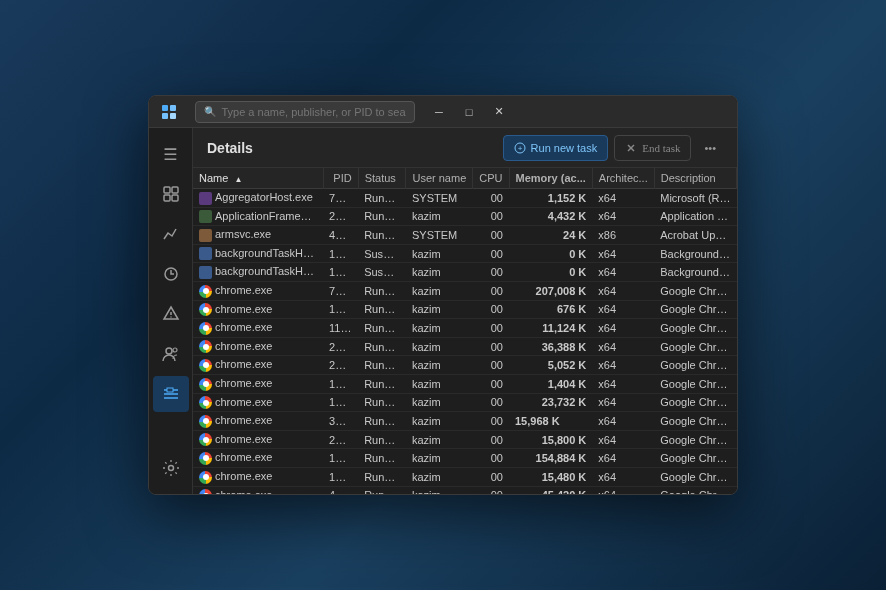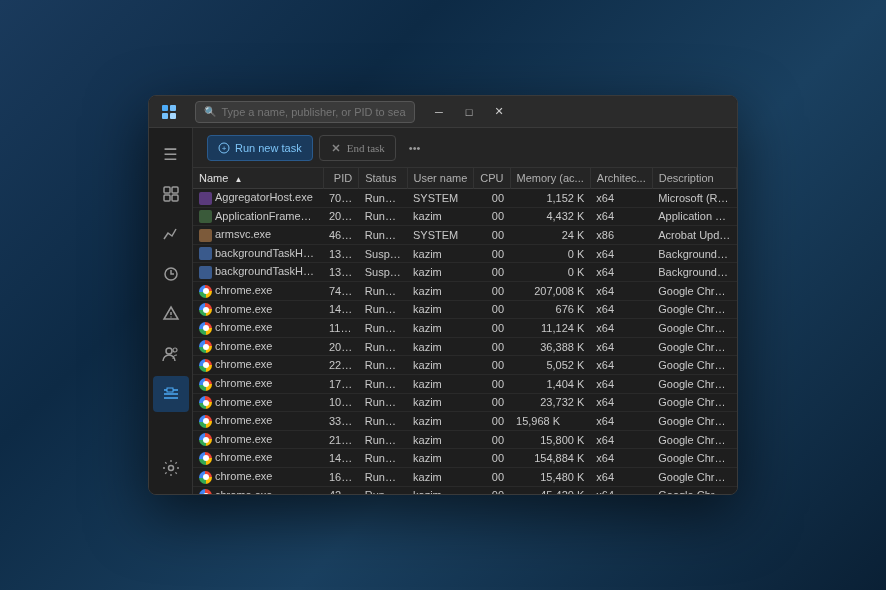--- a/index.html
+++ b/index.html
@@ -210,21 +210,21 @@
       overflow: hidden;
       text-overflow: ellipsis;
       max-width: 0;
     }
     td:nth-child(1) { max-width: 130px; }
     .col-name { width: 130px; }
     .col-pid { width: 48px; text-align: right; }
     .col-status { width: 60px; }
     .col-user { width: 55px; }
     .col-cpu { width: 30px; text-align: right; }
-    .col-mem { width: 70px; text-align: right; }
+    .col-mem { width: 70px; text-align: right; font-weight: bold; }
     .col-arch { width: 35px; }
     .col-desc { width: 130px; }
   </style>
 </head>
 <body>
 
 <div class="window">
 
   <div class="title-bar">
     <div class="title-bar-icon">
@@ -296,20 +296,21 @@
       <div class="sidebar-item">
         <svg width="18" height="18" viewBox="0 0 18 18" fill="none">
           <circle cx="9" cy="9" r="2.5" stroke="#999" stroke-width="1.5"></circle>
           <path d="M9 1v2M9 15v2M1 9h2M15 9h2M3.2 3.2l1.4 1.4M13.4 13.4l1.4 1.4M3.2 14.8l1.4-1.4M13.4 4.6l1.4-1.4" stroke="#999" stroke-width="1.3"></path>
         </svg>
       </div>
     </div>
 
     <div class="main-panel">
       <div class="panel-header">
+        <span class="panel-title">Details</span>
         <div class="header-actions">
           <button class="action-btn btn-primary">
             <svg width="12" height="12" viewBox="0 0 12 12">
               <circle cx="6" cy="6" r="5" stroke="#7dc4f7" stroke-width="1" fill="none"></circle>
               <text x="6" y="9" text-anchor="middle" fill="#7dc4f7" font-size="8">+</text>
             </svg>
             <span>Run new task</span>
           </button>
           <button class="action-btn btn-secondary">
             <svg width="12" height="12" viewBox="0 0 12 12">

